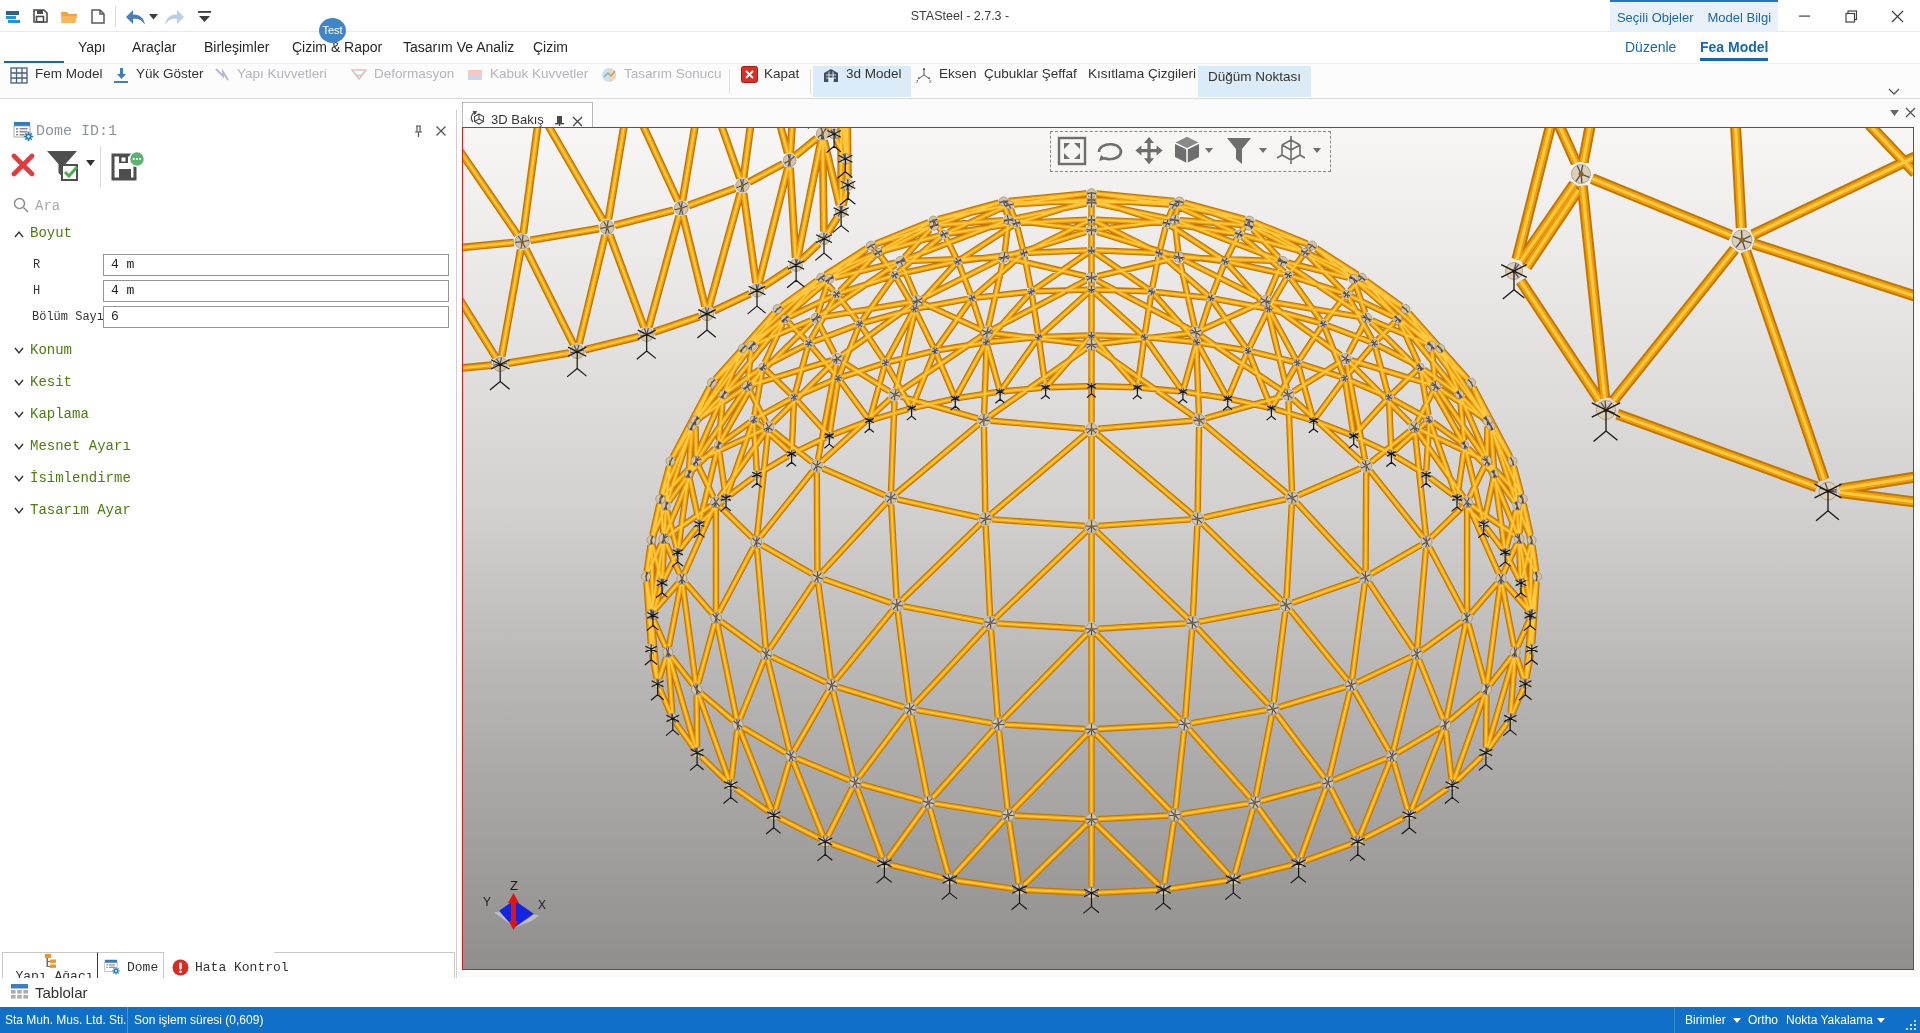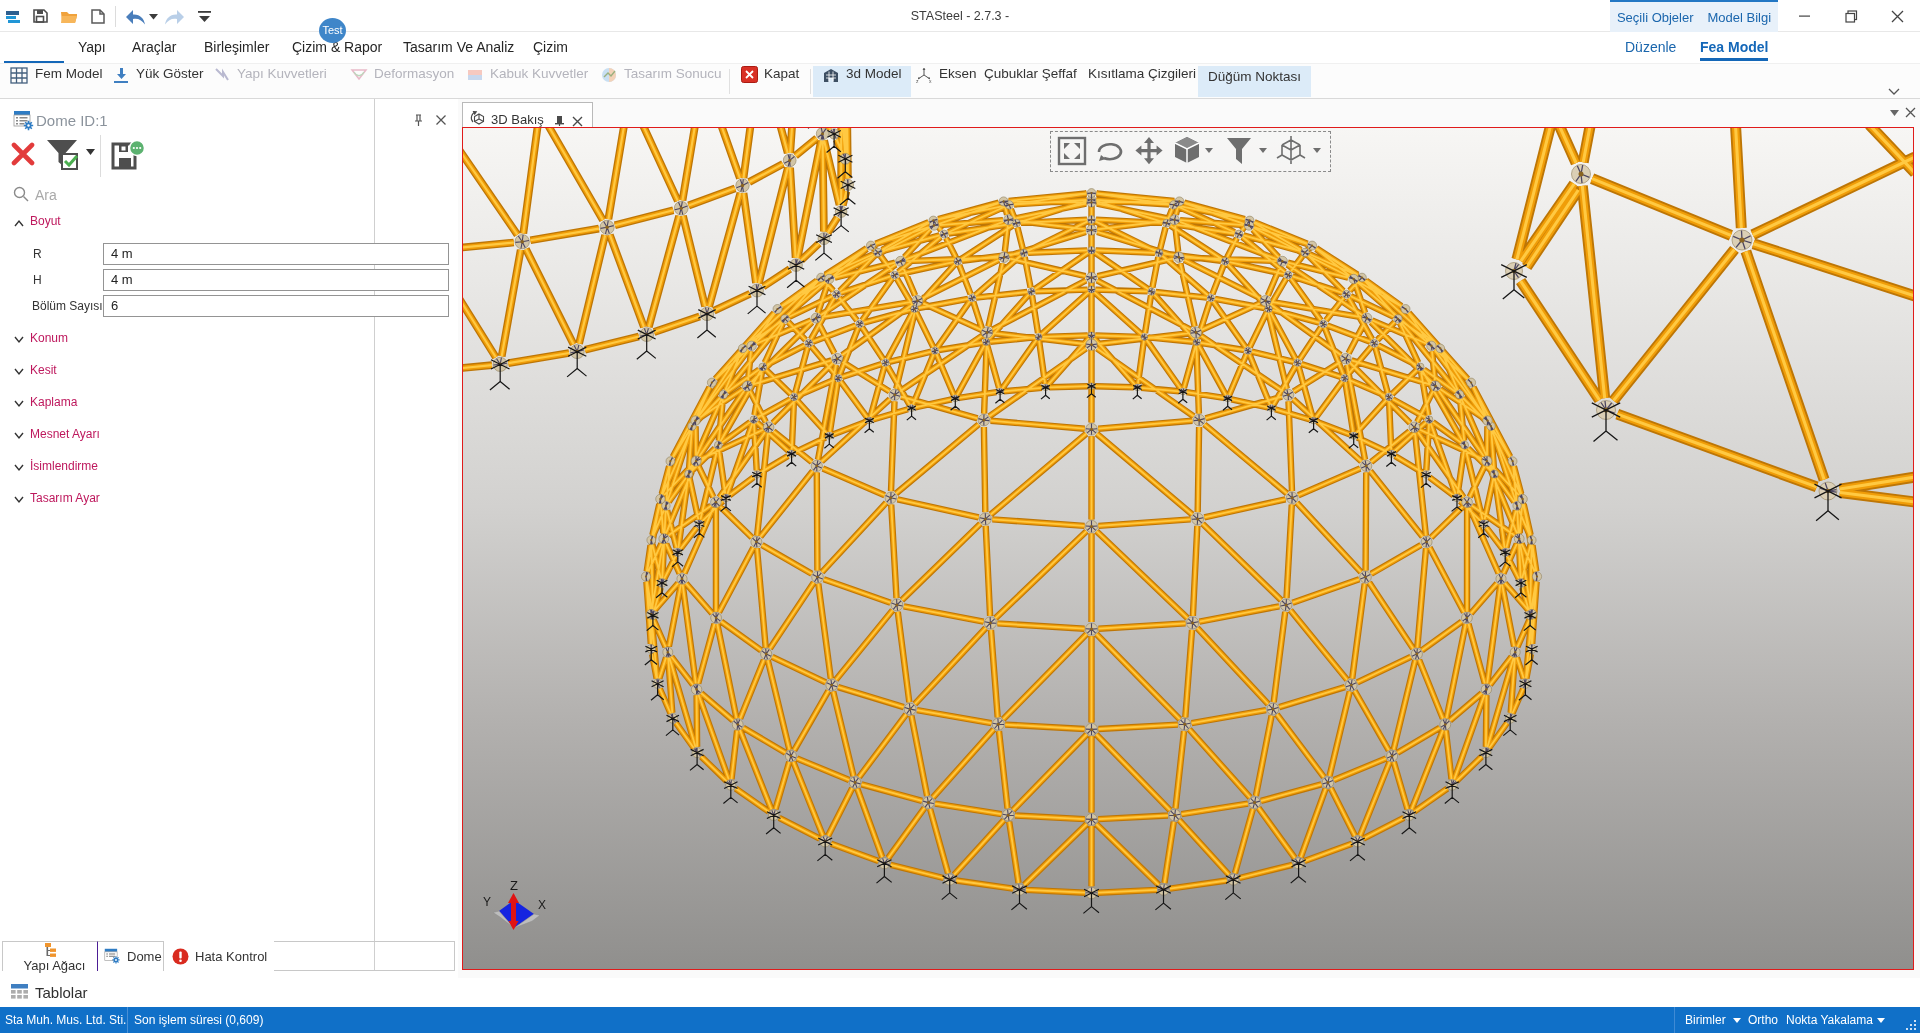--- a/index.html
+++ b/index.html
@@ -15,27 +15,27 @@
 .menu-item { position:absolute; top:0; height:31px; line-height:31px; }
 .dosya { position:absolute; left:4px; top:1px; width:60px; height:30px; background:#1467b8; color:#fff; text-align:center; line-height:30px;margin-top:28px; }
 .testbadge { position:absolute; left:319px; top:18px; width:27px; height:25px; background:#3f86c9; border-radius:50%; color:#fff; font-size:11px; text-align:center; line-height:25px; z-index:20; }
 .mright { position:absolute; top:0; height:31px; line-height:31px; color:#1a66ad; }
 .toolbar { position:absolute; left:0; top:63px; width:1920px; height:36px; background:#fcfcfc; border-top:1px solid #f0f0f0; border-bottom:1px solid #d9d9d9; font-size:13.5px; color:#333; }
 .tbtn { position:absolute; top:2px; height:31px; display:flex; align-items:flex-start; white-space:nowrap; }
 .tbtn svg { margin-right:6px; }
 .tbtn.dis { color:#b4b4bc; }
 .tbtn.hl { background:#dcebf8; }
 .tsep { position:absolute; top:5px; width:1px; height:25px; background:#e0e0e0; }
-.panel { position:absolute; left:0; top:99px; width:375px; height:871px; background:#fff; border-right:1px solid #cfcfcf; }
+.panel { position:absolute; left:0; top:110px; width:457px; height:871px; background:#fff; border-right:1px solid #cfcfcf;font-family:Liberation Mono, monospace; }
 .phead { position:absolute; left:0; top:8px; width:457px; height:28px; }
 .phead .txt { position:absolute; left:36px; top:5px; font-size:15px; color:#8b939c; }
 .pactions { position:absolute; left:0; top:36px; width:457px; height:44px; }
 .searchrow { position:absolute; left:0; top:83px; width:457px; height:28px; }
 .searchrow .ph { position:absolute; left:35px; top:5px; font-size:14px; color:#a9a9a9; }
-.sect { position:absolute; left:0; width:457px; height:20px; font-size:12px; color:#be185d; }
+.sect { position:absolute; left:0; width:457px; height:20px; font-size:14px; color:#4d7c0f; }
 .sect .chev { position:absolute; left:14px; top:3px; width:10px; height:10px; }
 .sect .lbl { position:absolute; left:30px; top:0px; }
 .frow { position:absolute; width:457px; height:22px; font-size:13px; color:#333; }
 .frow .lab { position:absolute; left:33px; top:4px; font-size:12px; white-space:nowrap; }
 .frow .box { position:absolute; left:103px; top:0; width:346px; height:22px; border:1px solid #949494; background:#fff; font-size:13px; color:#222; line-height:20px; padding-left:7px; }
 .btabs { position:absolute; left:2px; top:842px; width:453px; height:30px; border:1px solid #c8c8c8; border-top:1px solid #c8c8c8; }
 .btab { position:absolute; top:-1px; height:30px; background:#fff; display:flex; align-items:center; font-size:13px; color:#333; white-space:nowrap; }
 .btab svg { margin-right:6px; flex:none; }
 .tablolar { position:absolute; left:0; top:978px; width:1920px; height:29px; background:#fff; }
 .statusbar { position:absolute; left:0; top:1007px; width:1920px; height:26px; background:#1070c8; color:#fff; font-size:12px; }

